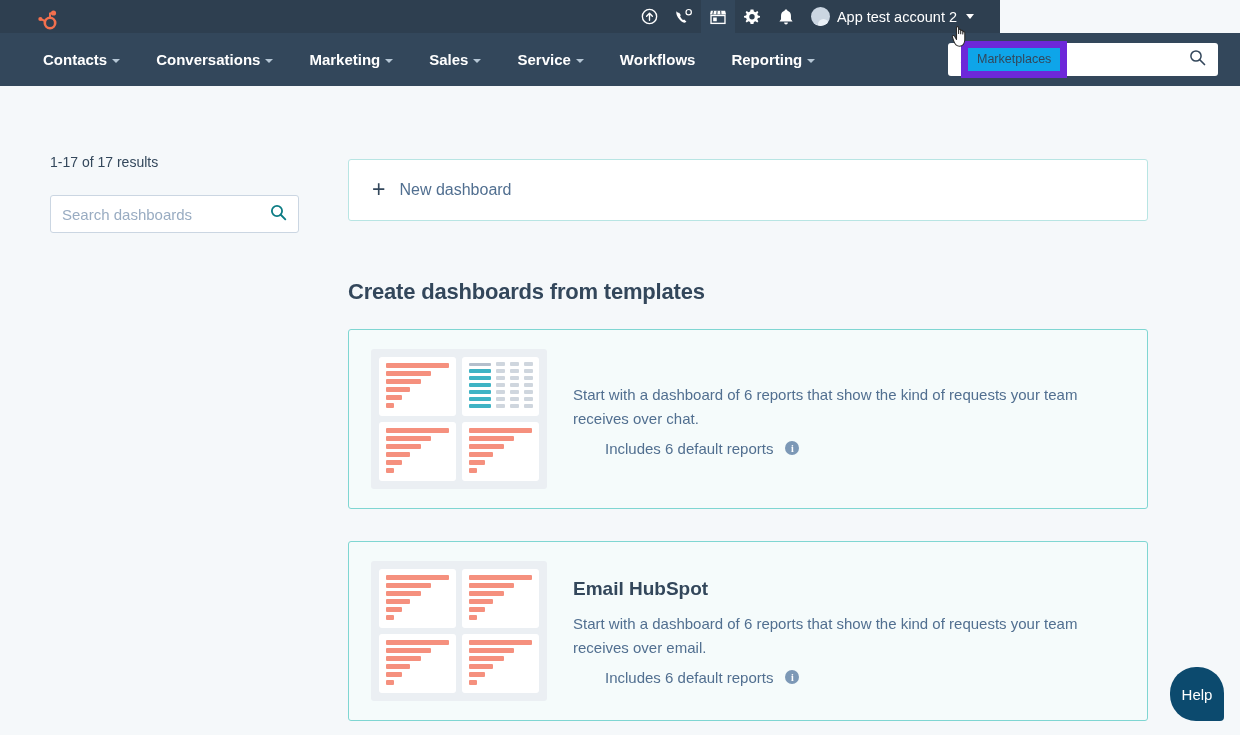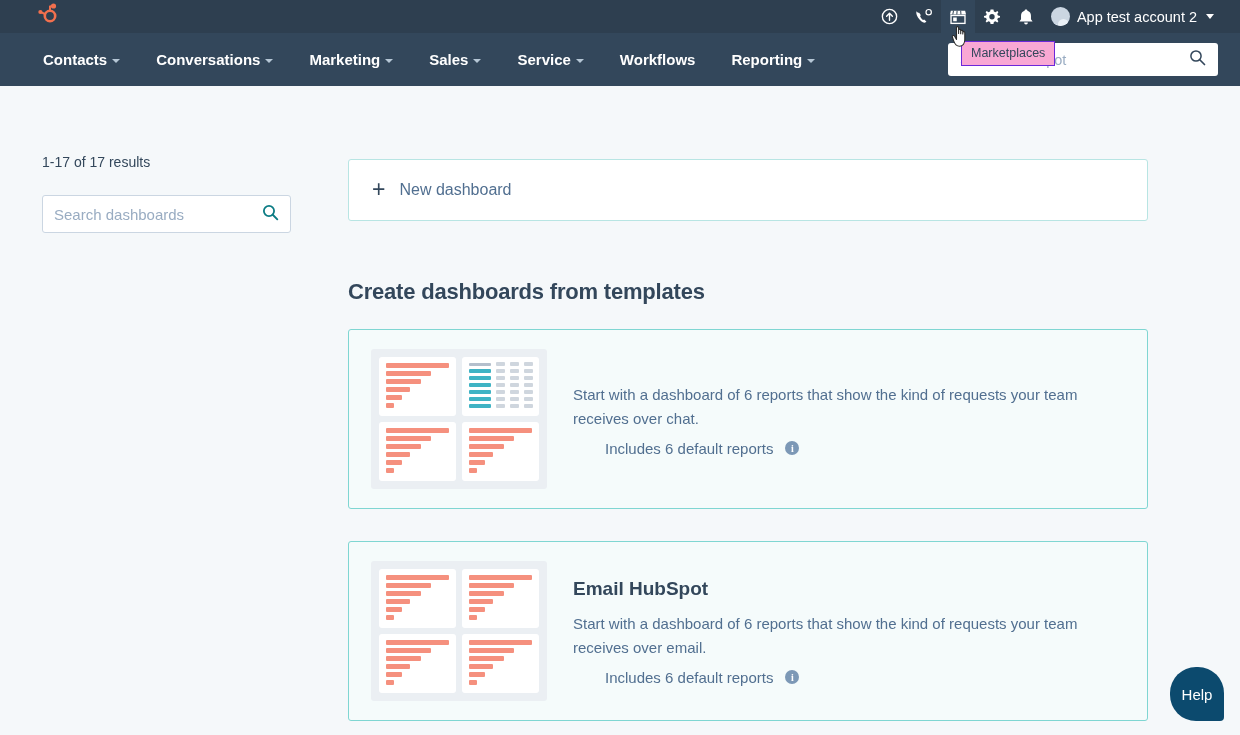--- a/index.html
+++ b/index.html
@@ -11,23 +11,23 @@
   }
   .app {
     position: relative;
     width: 1240px; height: 735px;
     background: #f5f8fa;
   }
 
   
   .topbar {
     position: absolute; top: 0; left: 0;
-    width: 1240px; height: 33px;
+    width: 1000px; height: 33px;
     background: #2e3f50;
-    display: flex; align-items: flex-start;
+    display: flex; align-items: flex-end;
   }
   .logo {
     margin-left: 36px;
     width: 26px; height: 26px;
     display: flex; align-items: center; justify-content: center;
   }
   .topbar-right {
     position: absolute; right: 22px; top: 0;
     height: 33px;
     display: flex; align-items: center; gap: 0px;
@@ -99,38 +99,38 @@
     padding: 0 12px;
   }
   .nav-search-text {
     flex: 1; color: #99acc2; font-size: 14.5px;
   }
 
   
   .tooltip {
     position: absolute;
     left: 961px; top: 41px;
-    background: #f9a8d4;
-    border: 1px solid #6d28d9;
+    background: #0ea5e9;
+    border: 7px solid #6d28d9;
     padding: 4px 9px 5px 9px;
     font-size: 12.5px;
     color: #33475b;
     z-index: 60;
     white-space: nowrap;
   }
   .cursor-hand {
     position: absolute; left: 950px; top: 22px;
     z-index: 70;
   }
 
   
   .content { position: absolute; top: 86px; left: 0; width: 1240px; height: 649px; }
 
   .left-panel {
-    position: absolute; left: 42px; top: 68px; width: 250px;
+    position: absolute; left: 50px; top: 68px; width: 250px;
   }
   .results-count {
     font-size: 14px; color: #33475b; margin-bottom: 25px;
   }
   .search-dash {
     width: 249px; height: 38px;
     background: #ffffff;
     border: 1px solid #cbd6e2;
     border-radius: 3px;
     display: flex; align-items: center;

